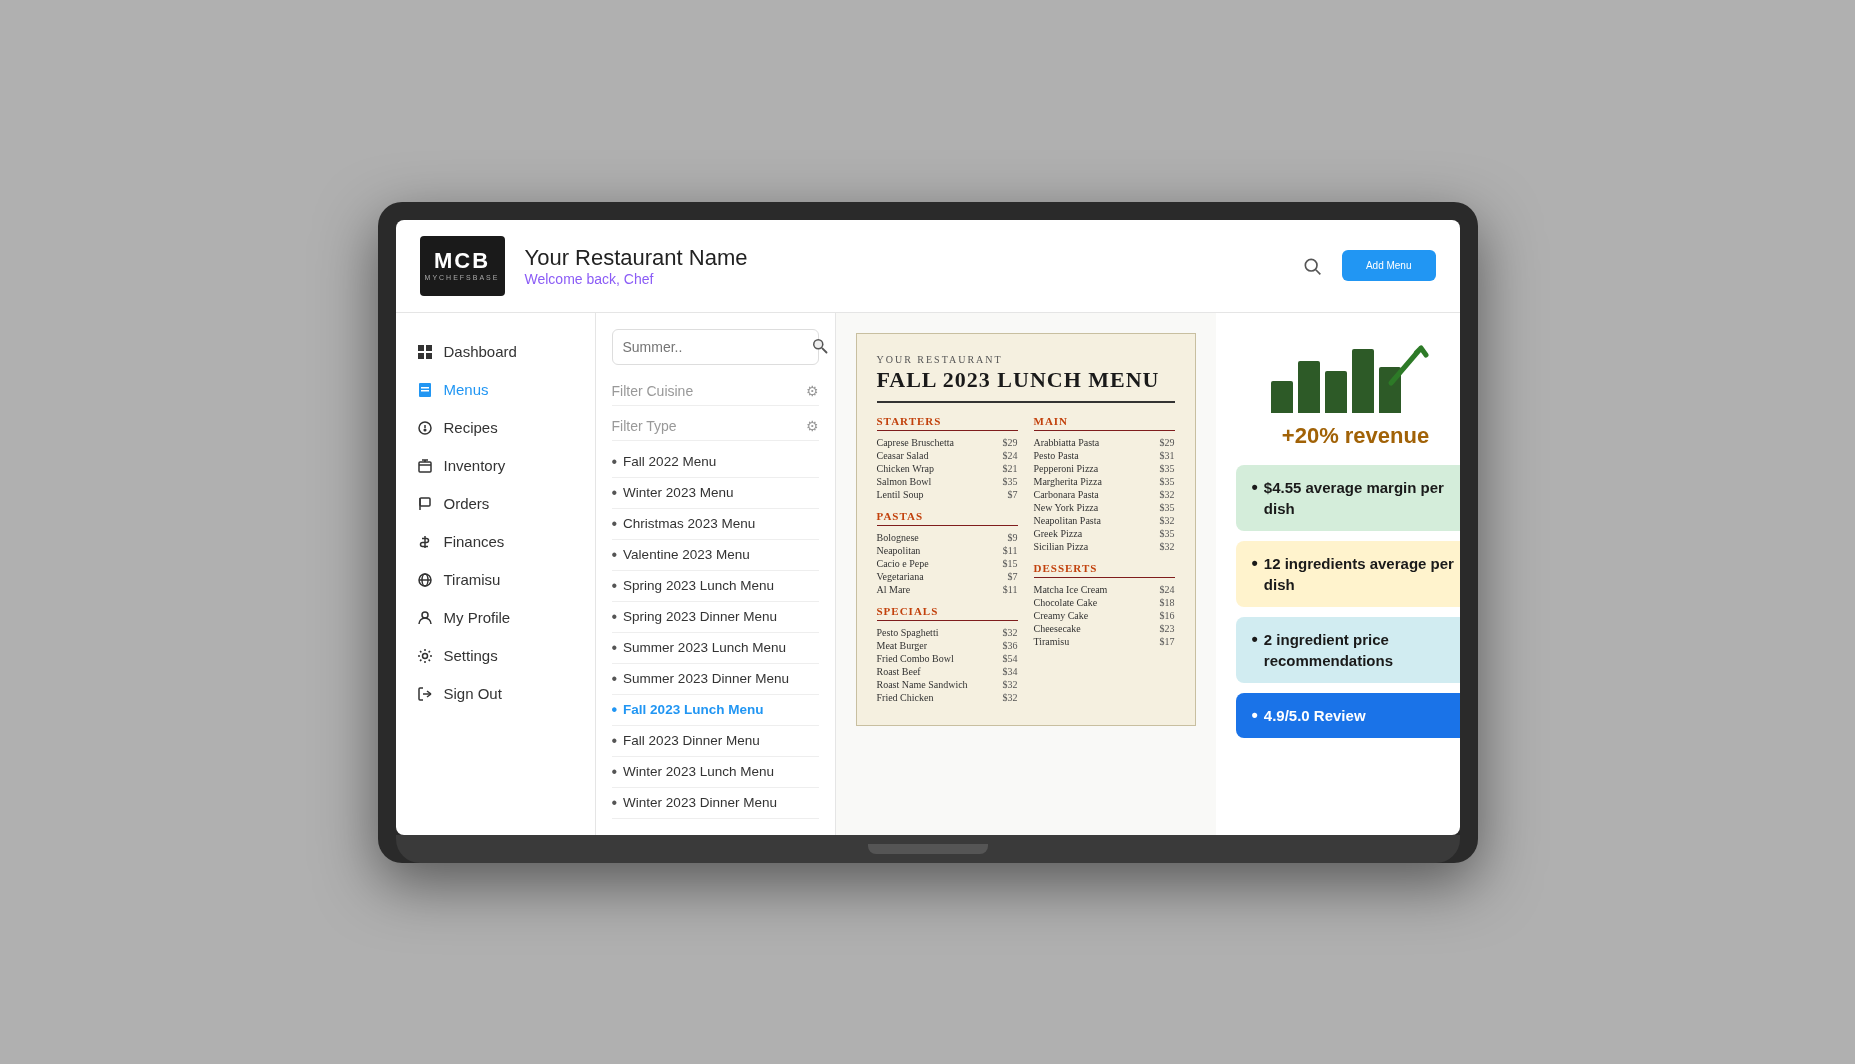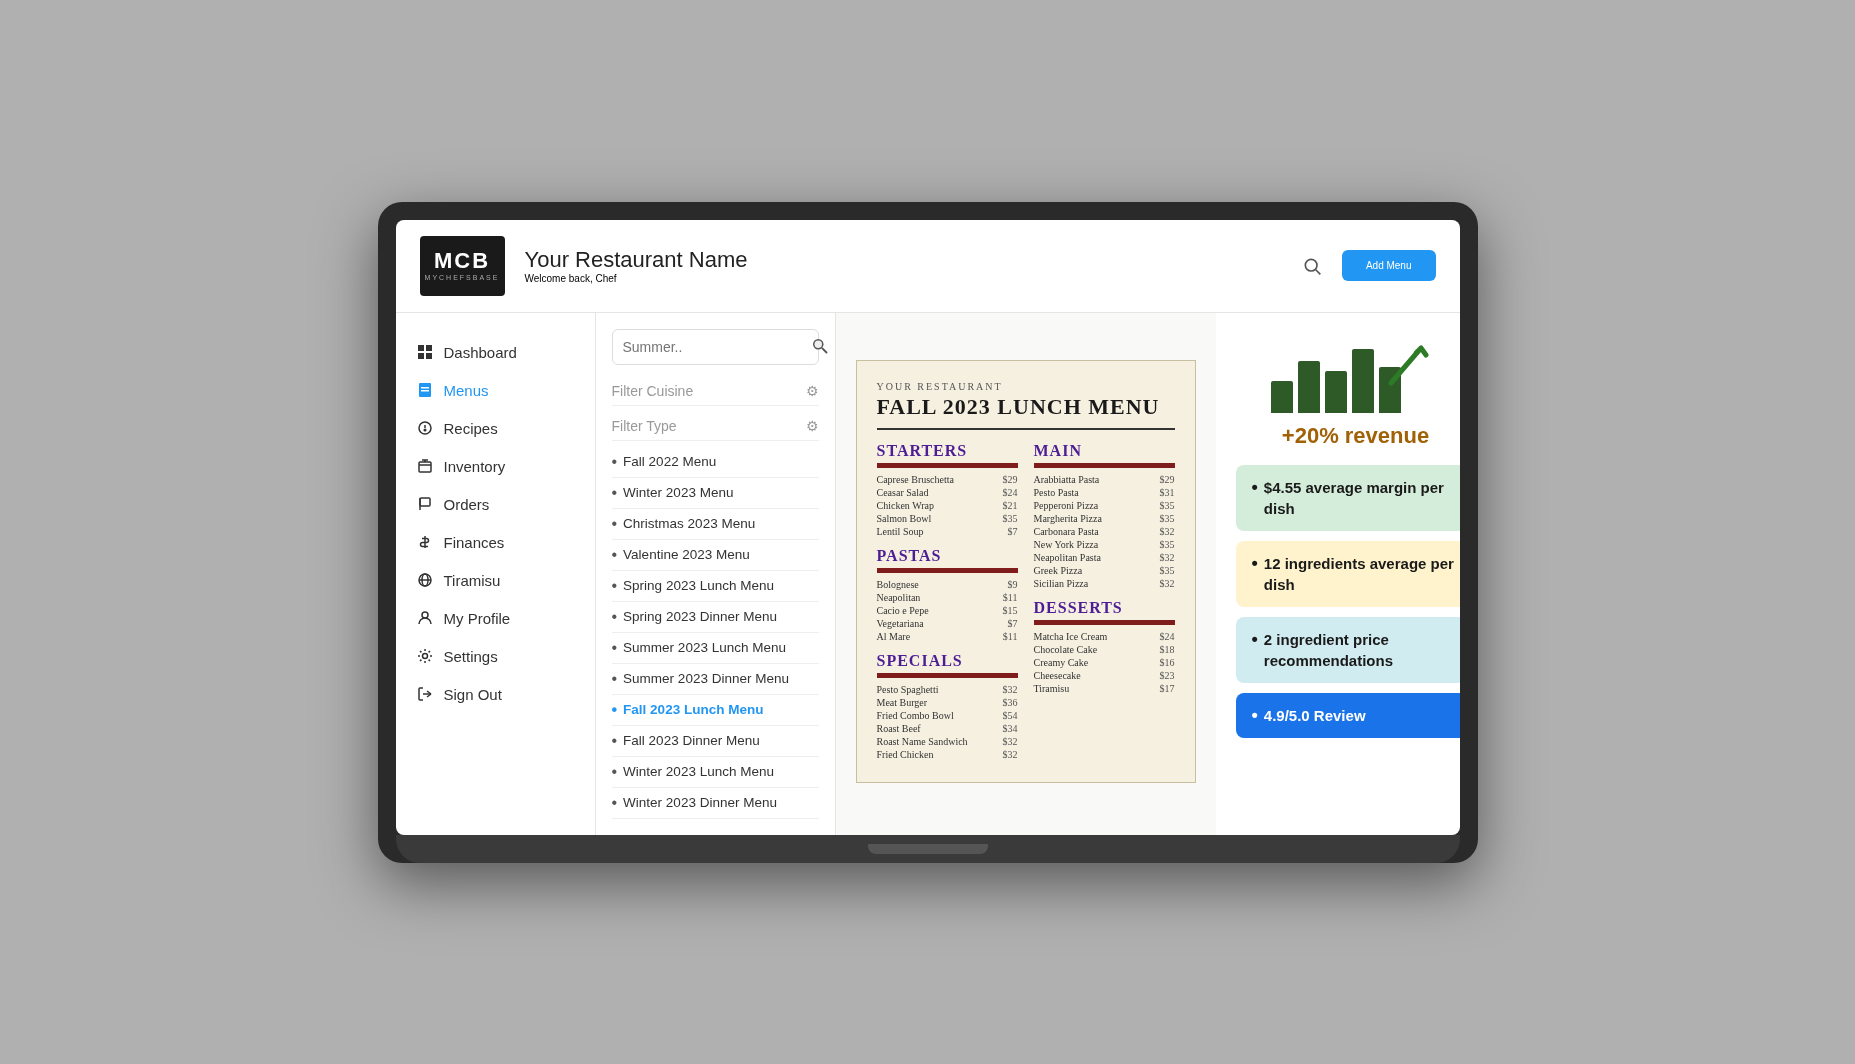--- a/index.html
+++ b/index.html
@@ -75,22 +75,22 @@
     }
     .header-info {
       flex: 1;
     }
     .header-restaurant {
       font-size: 22px;
       font-weight: 400;
       color: #222;
     }
     .header-welcome {
-      font-size: 10px;
-      color: #000000;
+      font-size: 14px;
+      color: #8b5cf6;
     }
     .header-actions {
       display: flex;
       align-items: center;
       gap: 12px;
     }
     .search-icon-btn {
       width: 36px;
       height: 36px;
       display: flex;
@@ -120,21 +120,21 @@
 
     
     .sidebar {
       width: 200px;
       flex-shrink: 0;
       padding: 20px 0;
       border-right: 1px solid #e5e5e5;
     }
     .sidebar-item {
       display: flex;
-      align-items: flex-end;
+      align-items: center;
       gap: 10px;
       padding: 10px 20px;
       cursor: pointer;
       font-size: 15px;
       color: #333;
       font-weight: 500;
     }
     .sidebar-item.active {
       color: #2196F3;
     }
@@ -226,21 +226,20 @@
       justify-content: center;
       padding: 20px;
       background: #f9f9f7;
     }
     .menu-card {
       background: #f5f0e0;
       border: 1px solid #c8bfa0;
       padding: 20px;
       width: 340px;
       font-family: Georgia, serif;
-      margin-top: 27px;
     }
     .menu-card-restaurant {
       font-size: 10px;
       letter-spacing: 2px;
       text-transform: uppercase;
       color: #555;
       margin-bottom: 2px;
     }
     .menu-card-title {
       font-size: 22px;
@@ -253,26 +252,26 @@
       margin-bottom: 12px;
     }
     .menu-columns {
       display: flex;
       gap: 16px;
     }
     .menu-col {
       flex: 1;
     }
     .menu-section-title {
-      font-size: 16px;
+      font-size: 11px;
       font-weight: 700;
       text-transform: uppercase;
       letter-spacing: 1px;
-      color: #4c1d95;
-      border-bottom: 5px solid #7f1d1d;
+      color: #c2410c;
+      border-bottom: 1px solid #7f1d1d;
       padding-bottom: 3px;
       margin-bottom: 6px;
       margin-top: 10px;
     }
     .menu-col:first-child .menu-section-title:first-child {
       margin-top: 0;
     }
     .menu-col:last-child .menu-section-title:first-child {
       margin-top: 0;
     }

